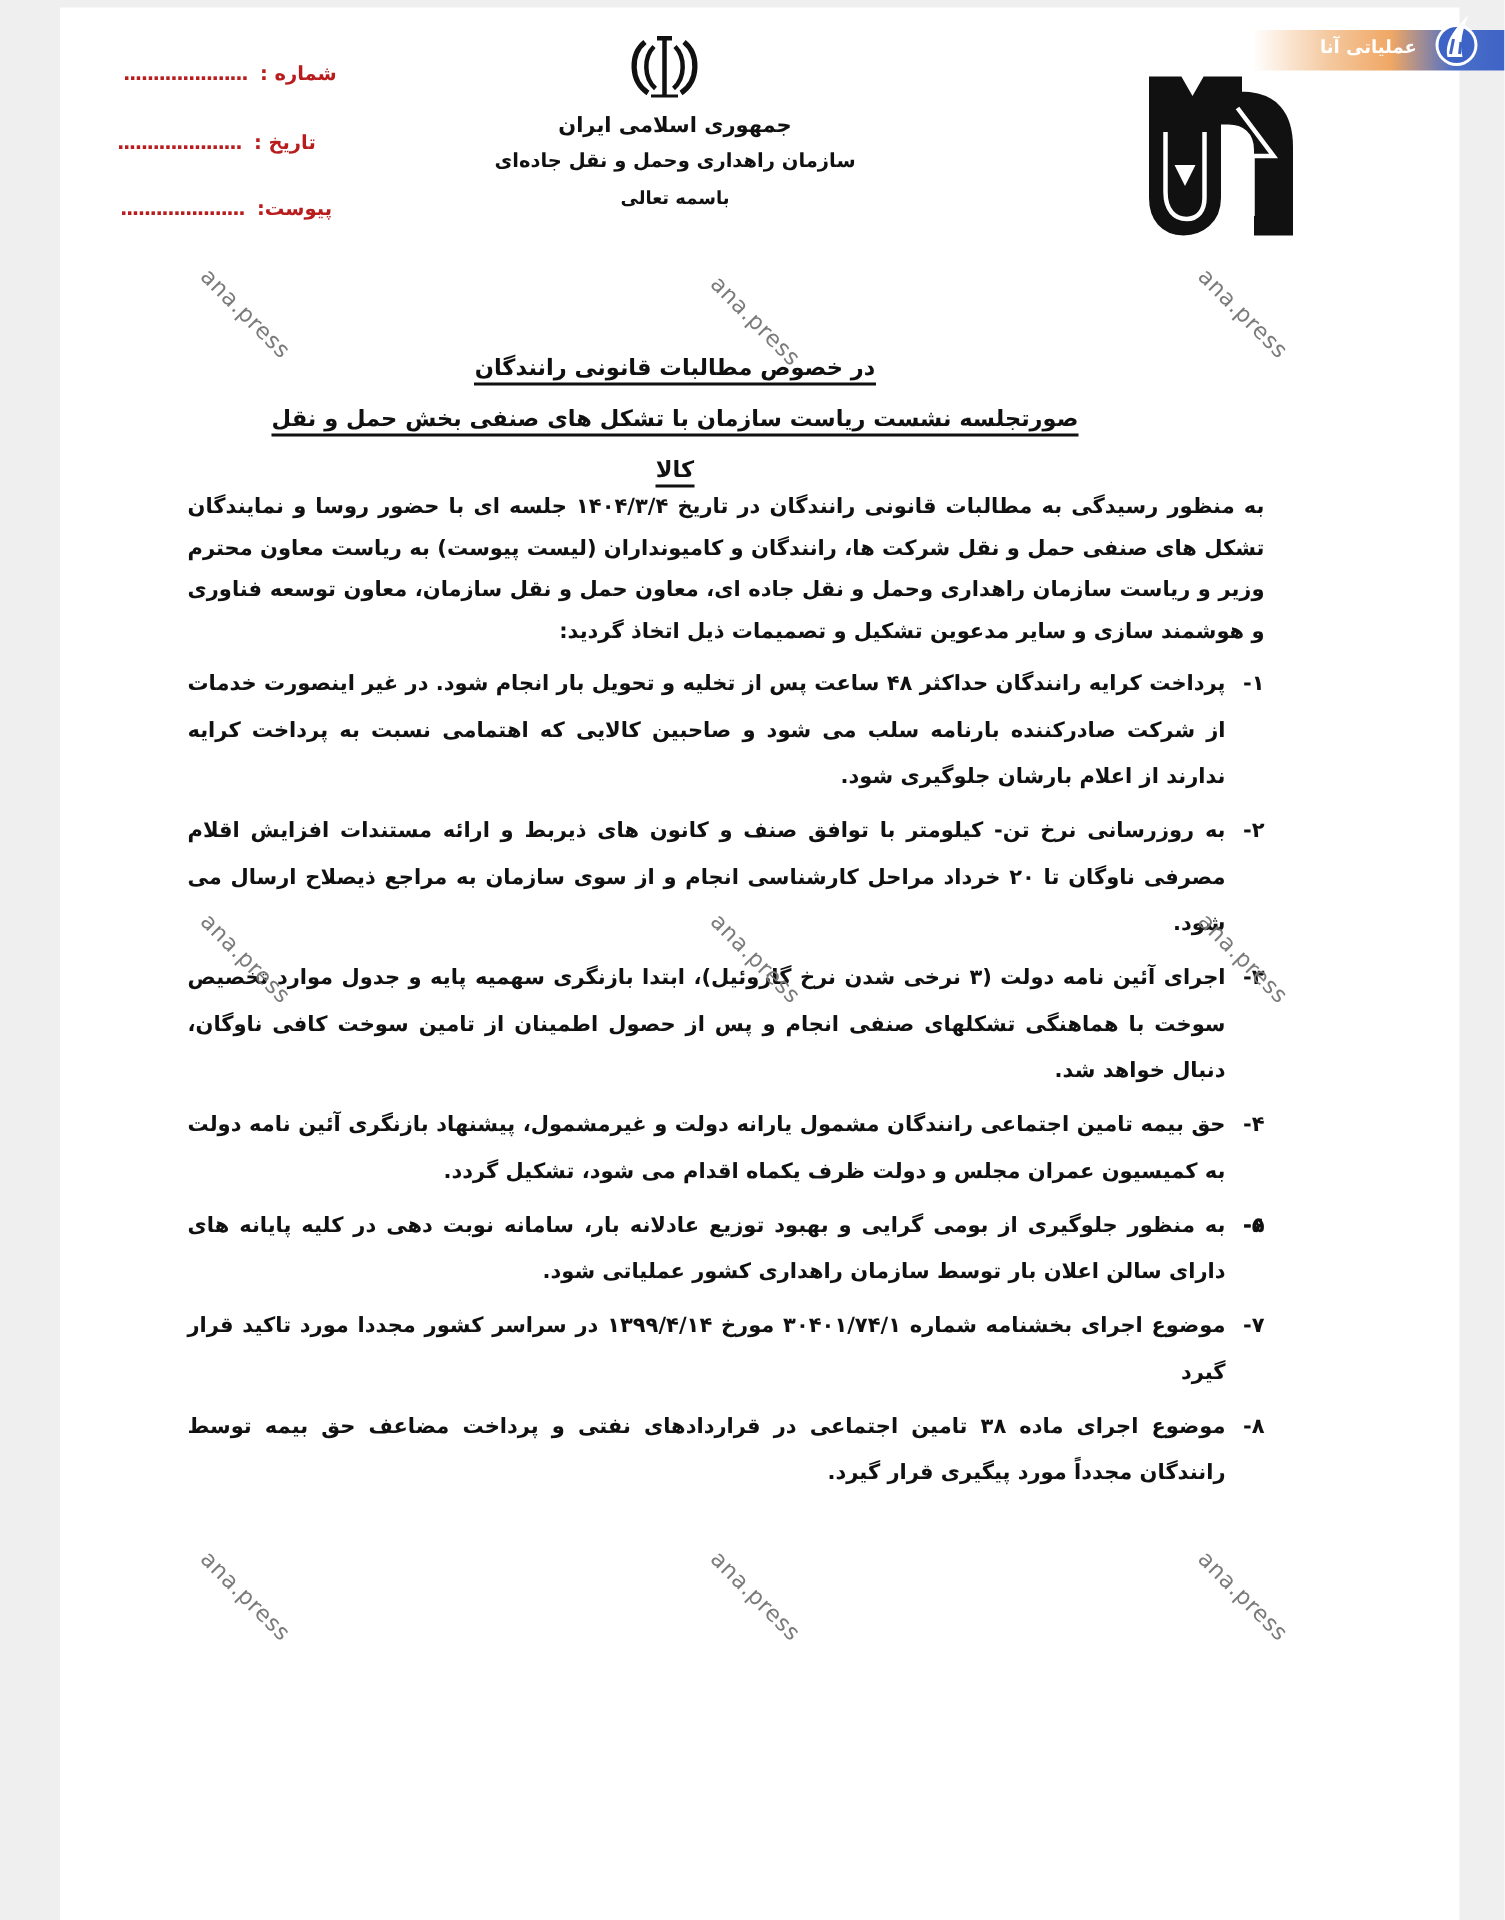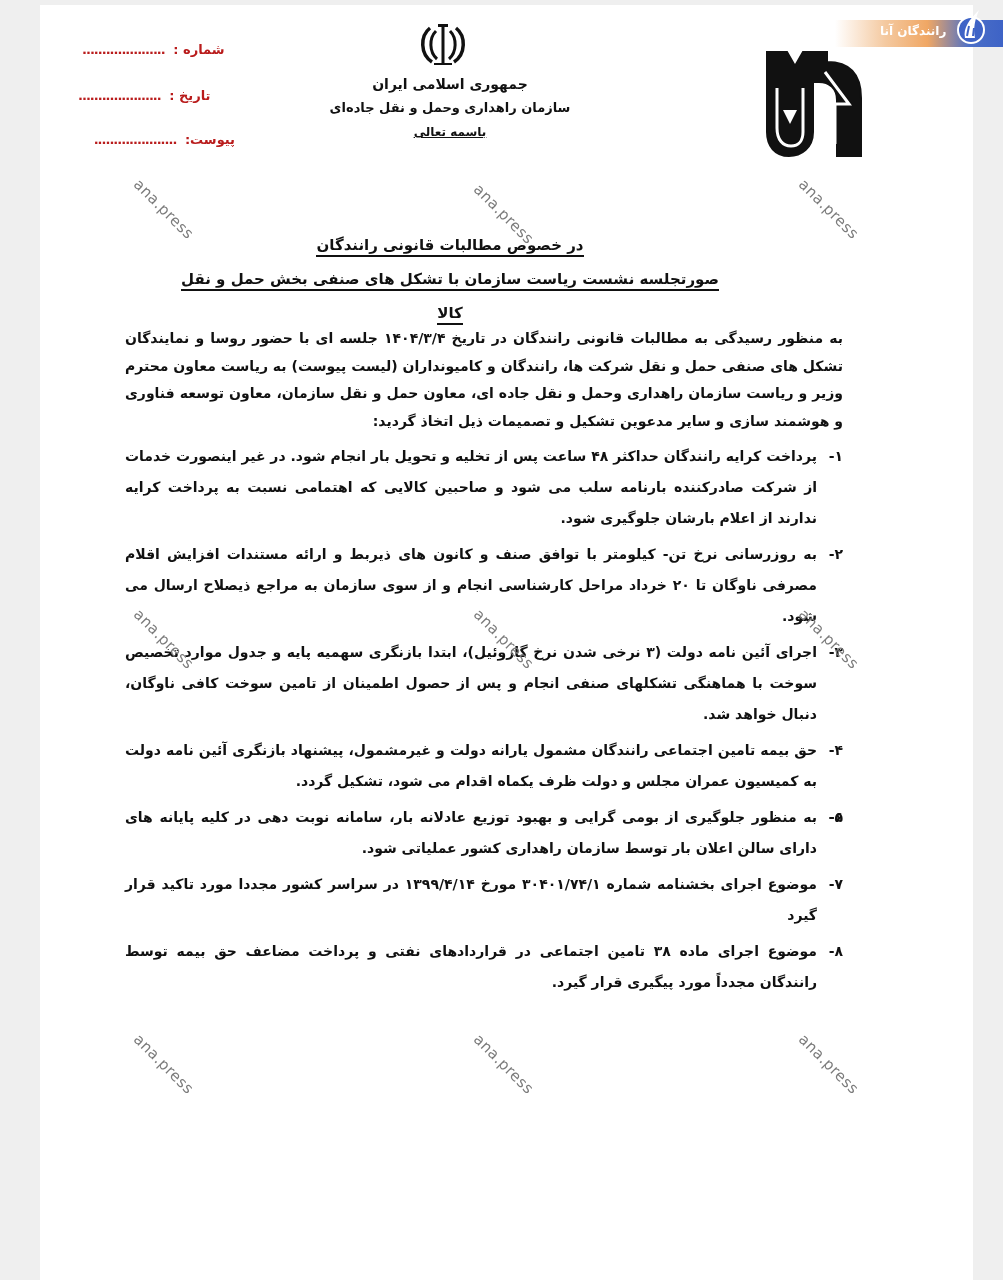--- a/index.html
+++ b/index.html
@@ -17,21 +17,21 @@
   }
   .meta-row .lbl { display: inline-block; }
   .meta-row .dots { display: inline-block; letter-spacing: -1px; margin-right: 4px; }
 
   .emblem { position: absolute; left: 416px; top: 22px; width: 54px; height: 46px; }
   .header-center { position: absolute; left: 300px; top: 72px; width: 300px; text-align: center; direction: rtl; color: #111; }
   .header-center div { line-height: 24px; font-weight: bold; }
   .hc-1 { font-size: 14px; }
   .hc-2 { font-size: 12px; }
   .hc-3 { font-size: 13px; }
-  .hc-4 { font-size: 12px; text-decoration: underline; }
+  .hc-4 { font-size: 12px; }
   .hc-5 { font-size: 13px; }
 
   .org-logo { position: absolute; left: 725px; top: 47px; width: 100px; height: 112px; }
 
   .title-block { position: absolute; left: 180px; top: 228px; width: 540px; text-align: center; direction: rtl; }
   .title-block div { font-weight: bold; font-size: 15px; color: #111; line-height: 34px; }
   .title-block span { border-bottom: 2px solid #111; padding-bottom: 1px; }
 
   .body-text { position: absolute; left: 85px; top: 325px; width: 720px; direction: rtl; text-align: justify; color: #111; }
   .intro { font-size: 14px; font-weight: bold; line-height: 27.5px; margin: 0; }
@@ -55,21 +55,21 @@
 <div class="page"></div>
 
 <div class="meta-row" style="left:82px; top:42px; width:150px;">
   <span class="lbl">شماره :</span>
   <span class="dots">.....................</span>
 </div>
 <div class="meta-row" style="left:78px; top:88px; width:154px;">
   <span class="lbl">تاریخ :</span>
   <span class="dots">.....................</span>
 </div>
-<div class="meta-row" style="left:80px; top:132px; width:155px;text-align:right;">
+<div class="meta-row" style="left:80px; top:132px; width:155px;">
   <span class="lbl">پیوست:</span>
   <span class="dots">.....................</span>
 </div>
 
 <svg class="emblem" viewBox="0 0 54 46">
   <path d="M14 6 C4 14 4 32 16 40" fill="none" stroke="#111" stroke-width="3.5"></path>
   <path d="M20 9 C13 16 13 30 21 37" fill="none" stroke="#111" stroke-width="3"></path>
   <path d="M40 6 C50 14 50 32 38 40" fill="none" stroke="#111" stroke-width="3.5"></path>
   <path d="M34 9 C41 16 41 30 33 37" fill="none" stroke="#111" stroke-width="3"></path>
   <rect x="25.5" y="2" width="3" height="40" fill="#111"></rect>
@@ -137,20 +137,20 @@
 <div class="watermark" style="left:465px; top:205px;">ana.press</div>
 <div class="watermark" style="left:790px; top:200px;">ana.press</div>
 <div class="watermark" style="left:125px; top:630px;">ana.press</div>
 <div class="watermark" style="left:465px; top:630px;">ana.press</div>
 <div class="watermark" style="left:790px; top:630px;">ana.press</div>
 <div class="watermark" style="left:125px; top:1055px;">ana.press</div>
 <div class="watermark" style="left:465px; top:1055px;">ana.press</div>
 <div class="watermark" style="left:790px; top:1055px;">ana.press</div>
 
 <div class="ana-badge"></div>
-<div class="ana-badge-text">رانندگان آنا</div>
+<div class="ana-badge-text">عملیاتی آنا</div>
 <svg class="ana-logo" viewBox="0 0 36 40">
   <circle cx="18" cy="24" r="14" fill="#ffffff"></circle>
   <circle cx="18" cy="24" r="12" fill="#3e63c6"></circle>
   <path d="M12 32 C10 22 16 14 26 4 C22 14 20 22 22 32" fill="#ffffff"></path>
   <path d="M14 30 L16 20" stroke="#3e63c6" stroke-width="2"></path>
   <path d="M20 30 L21 22" stroke="#3e63c6" stroke-width="2"></path>
 </svg>
 
 </body></html>

